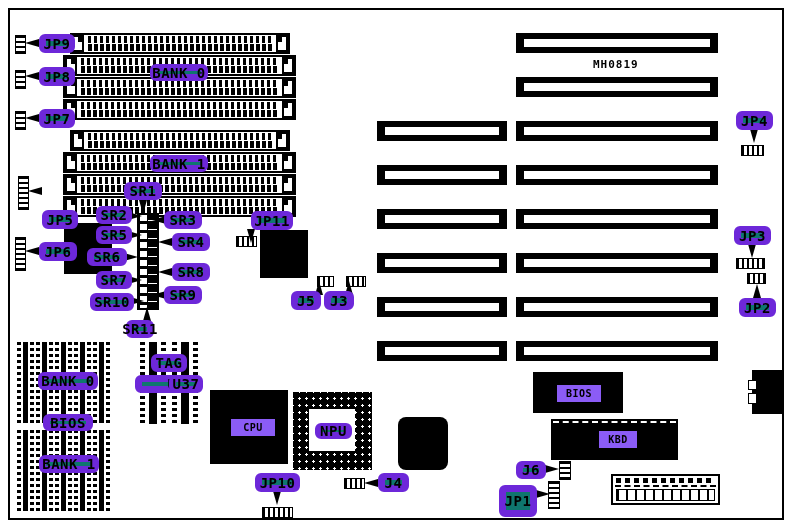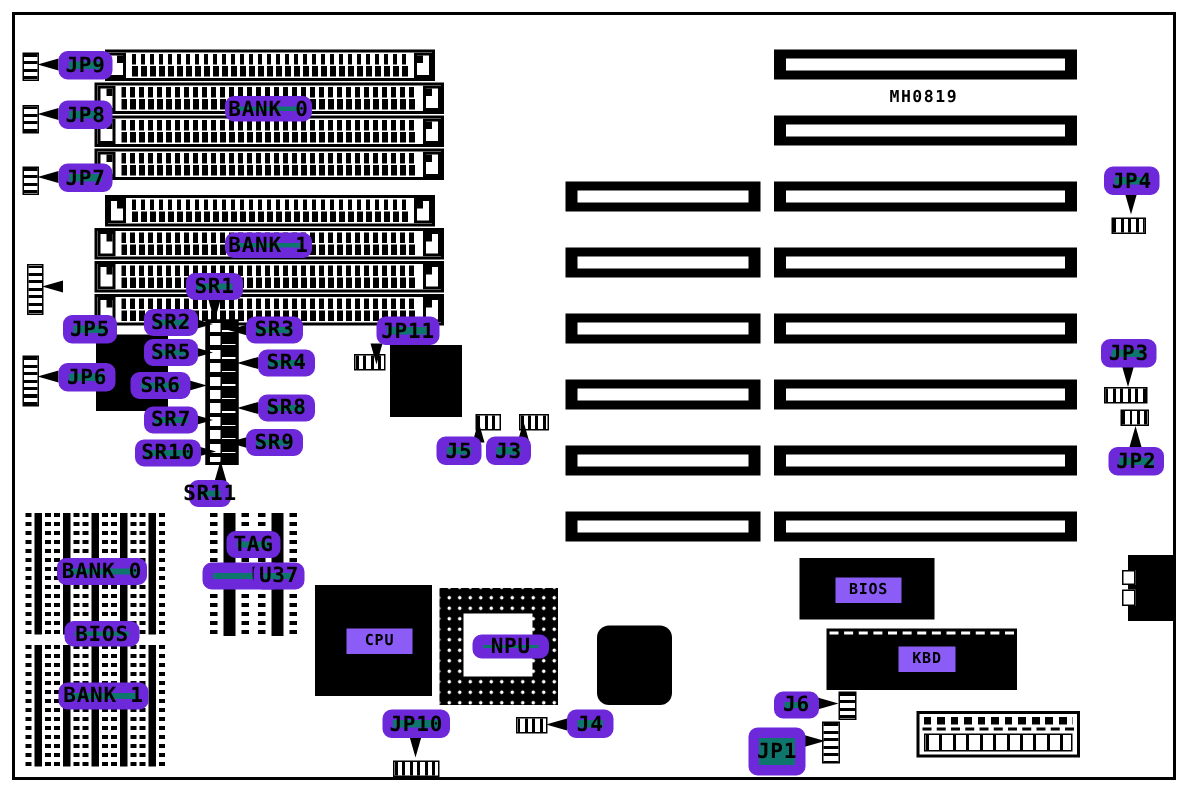--- a/index.html
+++ b/index.html
@@ -284,21 +284,21 @@
   <div class="callout" style="left:151px;top:354px;width:36px;height:18px;">TAG</div>
   <div class="callout" style="left:135px;top:375px;width:34px;height:18px;padding-left:39px;">U35</div>
   <div class="callout" style="left:169px;top:375px;width:34px;height:18px;">U37</div>
 
   <div class="chip" style="left:210px;top:390px;width:78px;height:74px;"></div>
   <div class="plain" style="left:231px;top:419px;width:44px;height:17px;">CPU</div>
 
   <div class="pga" style="left:293px;top:392px;width:79px;height:78px;">
     <div class="well" style="left:16px;top:17px;width:46px;height:42px;"></div>
   </div>
-  <div class="callout" style="left:315px;top:423px;width:51px;height:16px;">NPU</div>
+  <div class="callout" style="left:315px;top:423px;width:37px;height:16px;">NPU</div>
 
   <div class="chip" style="left:398px;top:417px;width:50px;height:53px;border-radius:8px;"></div>
 
   <div class="jmp-h" style="left:344px;top:478px;width:19px;height:9px;"></div>
   <div class="tail tl" style="left:364px;top:479px;"></div>
   <div class="callout" style="left:378px;top:473px;width:31px;height:19px;">J4</div>
 
   <div class="callout" style="left:255px;top:473px;width:45px;height:19px;">JP10</div>
   <div class="tail td" style="left:273px;top:491px;"></div>
   <div class="jmp-h" style="left:262px;top:507px;width:29px;height:9px;"></div>

